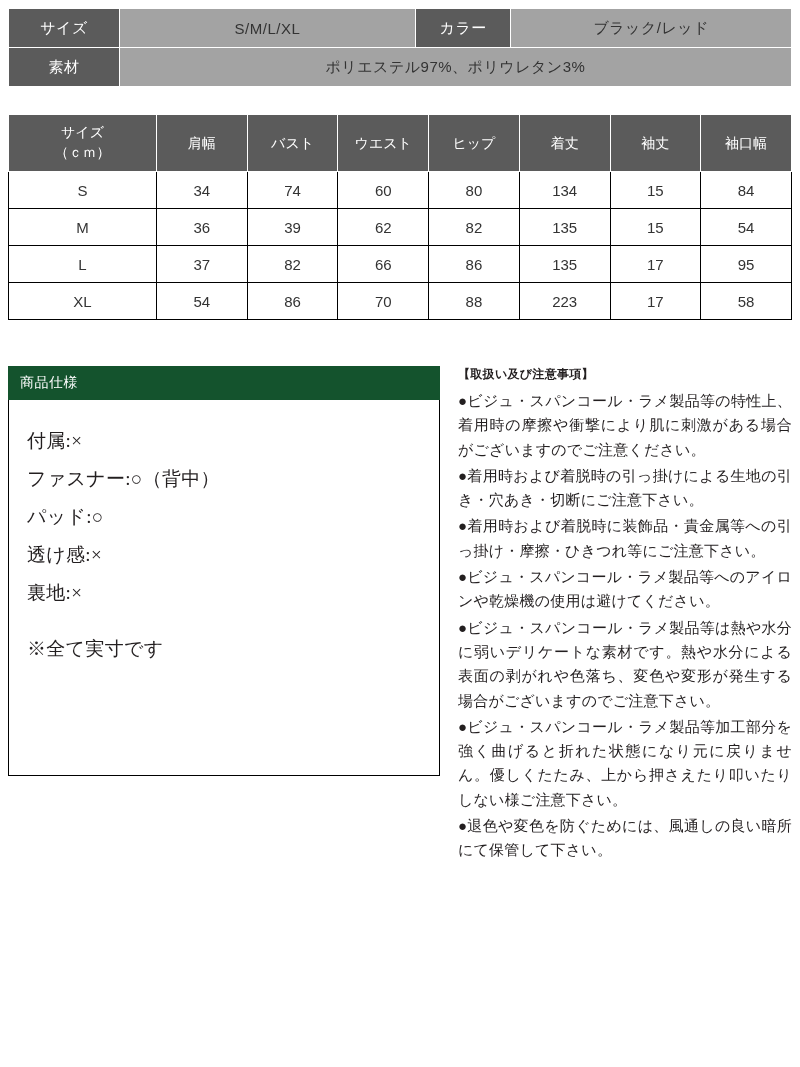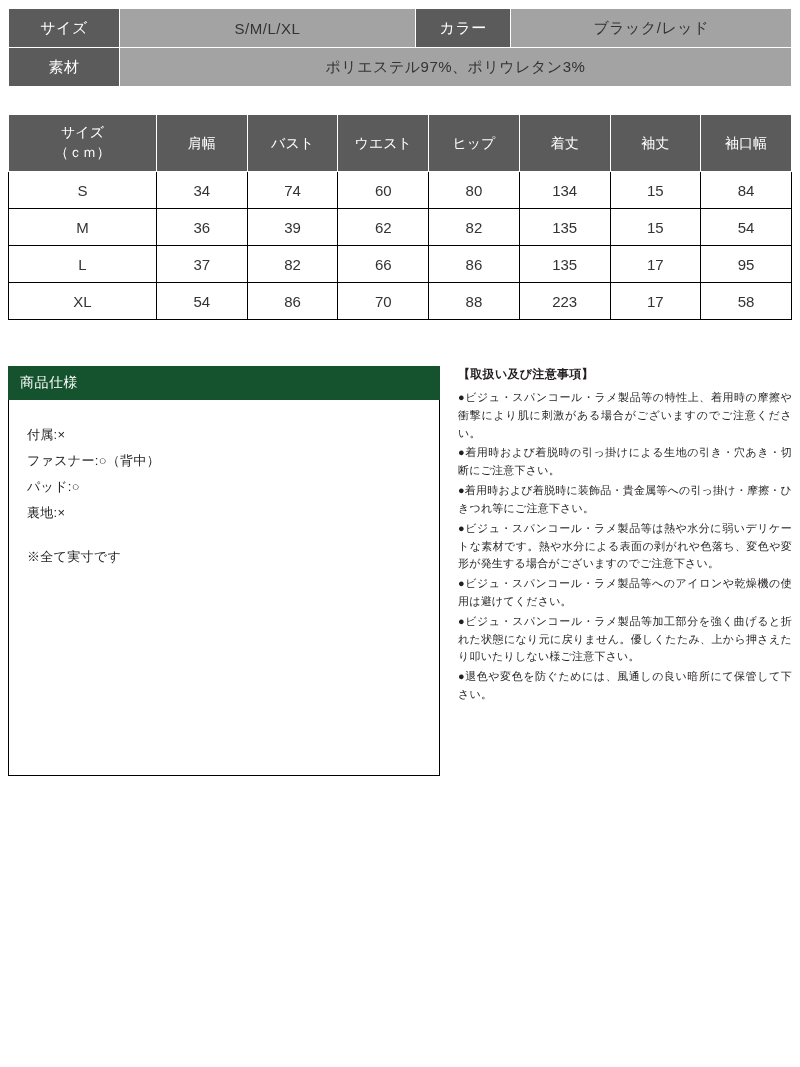--- a/index.html
+++ b/index.html
@@ -104,40 +104,41 @@
     font-size: 14px;
     padding: 8px 12px;
     letter-spacing: 0.5px;
   }
   .panel-body {
     border: 1px solid #000000;
     border-top: none;
     height: 376px;
     box-sizing: border-box;
     padding: 22px 18px;
-    font-size: 13px;
+    font-size: 19px;
     line-height: 2.0;
     color: #231f20;
+    font-family: Liberation Serif, serif;
   }
   .panel-body div {
     letter-spacing: 0.3px;
   }
   .spacer-line {
     height: 18px;
   }
 
   .care-title {
     font-size: 12px;
     font-weight: bold;
     margin-bottom: 6px;
     letter-spacing: 0.3px;
   }
   .care-list p {
     margin: 0 0 2px 0;
-    font-size: 11px;
+    font-size: 15px;
     line-height: 1.62;
     letter-spacing: 0.2px;
     text-align: justify;
   }
 </style>
 </head>
 <body>
 
 <div class="page">
 
@@ -221,34 +222,35 @@
   </div>
 
   <div class="panels">
 
     <div class="panel-left">
       <div class="panel-title">商品仕様</div>
       <div class="panel-body">
         <div>付属:×</div>
         <div>ファスナー:○（背中）</div>
         <div>パッド:○</div>
+        <div>透け感:×</div>
         <div>裏地:×</div>
         <div class="spacer-line"></div>
         <div>※全て実寸です</div>
       </div>
     </div>
 
     <div class="panel-right">
       <div class="care-title">【取扱い及び注意事項】</div>
       <div class="care-list">
         <p>●ビジュ・スパンコール・ラメ製品等の特性上、着用時の摩擦や衝撃により肌に刺激がある場合がございますのでご注意ください。</p>
         <p>●着用時および着脱時の引っ掛けによる生地の引き・穴あき・切断にご注意下さい。</p>
         <p>●着用時および着脱時に装飾品・貴金属等への引っ掛け・摩擦・ひきつれ等にご注意下さい。</p>
+        <p>●ビジュ・スパンコール・ラメ製品等へのアイロンや乾燥機の使用は避けてください。</p>
         <p>●ビジュ・スパンコール・ラメ製品等は熱や水分に弱いデリケートな素材です。熱や水分による表面の剥がれや色落ち、変色や変形が発生する場合がございますのでご注意下さい。</p>
-        <p>●ビジュ・スパンコール・ラメ製品等へのアイロンや乾燥機の使用は避けてください。</p>
         <p>●ビジュ・スパンコール・ラメ製品等加工部分を強く曲げると折れた状態になり元に戻りません。優しくたたみ、上から押さえたり叩いたりしない様ご注意下さい。</p>
         <p>●退色や変色を防ぐためには、風通しの良い暗所にて保管して下さい。</p>
       </div>
     </div>
 
   </div>
 
 </div>
 
 </body></html>

